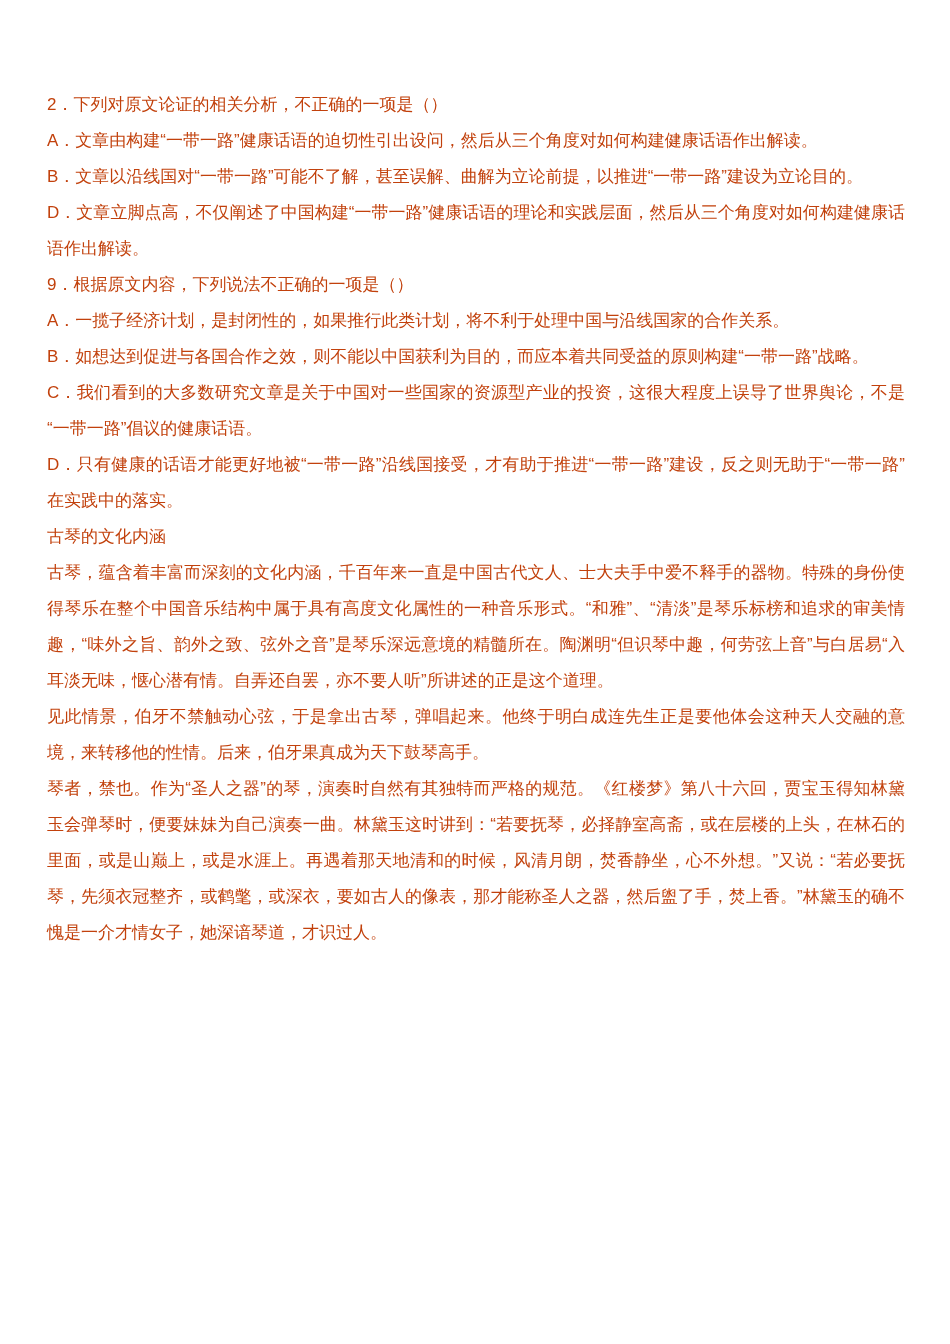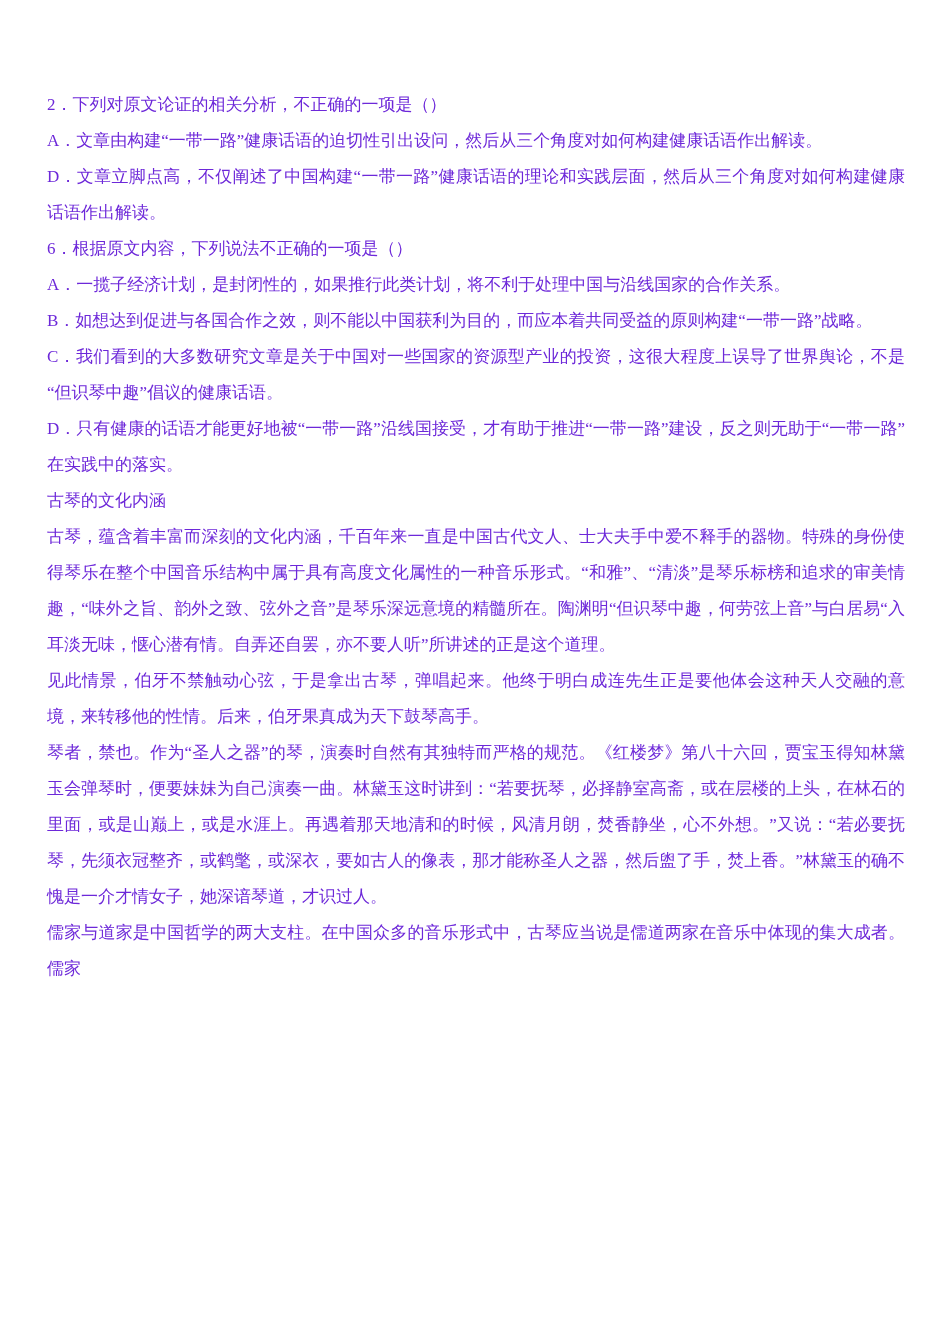--- a/index.html
+++ b/index.html
@@ -12,48 +12,48 @@
     width: 950px;
     height: 1344px;
     background: #ffffff;
     overflow: hidden;
   }
   .content {
     position: absolute;
     left: 47px;
     top: 87px;
     width: 858px;
-    font-family: Liberation Serif, serif;
+    font-family: Liberation Sans, sans-serif;
     font-size: 17px;
     line-height: 36px;
-    color: #6d28d9;
+    color: #c2410c;
     text-align: justify;
     text-justify: inter-ideograph;
   }
   .content p {
     margin: 0;
     padding: 0;
   }
 </style>
 </head>
 <body>
 
 <div class="page">
   <div class="content">
 
     <p>2．下列对原文论证的相关分析，不正确的一项是（）</p>
     <p>A．文章由构建“一带一路”健康话语的迫切性引出设问，然后从三个角度对如何构建健康话语作出解读。</p>
+    <p>B．文章以沿线国对“一带一路”可能不了解，甚至误解、曲解为立论前提，以推进“一带一路”建设为立论目的。</p>
     <p>D．文章立脚点高，不仅阐述了中国构建“一带一路”健康话语的理论和实践层面，然后从三个角度对如何构建健康话语作出解读。</p>
 
-    <p>6．根据原文内容，下列说法不正确的一项是（）</p>
+    <p>9．根据原文内容，下列说法不正确的一项是（）</p>
     <p>A．一揽子经济计划，是封闭性的，如果推行此类计划，将不利于处理中国与沿线国家的合作关系。</p>
     <p>B．如想达到促进与各国合作之效，则不能以中国获利为目的，而应本着共同受益的原则构建“一带一路”战略。</p>
-    <p>C．我们看到的大多数研究文章是关于中国对一些国家的资源型产业的投资，这很大程度上误导了世界舆论，不是“但识琴中趣”倡议的健康话语。</p>
+    <p>C．我们看到的大多数研究文章是关于中国对一些国家的资源型产业的投资，这很大程度上误导了世界舆论，不是“一带一路”倡议的健康话语。</p>
     <p>D．只有健康的话语才能更好地被“一带一路”沿线国接受，才有助于推进“一带一路”建设，反之则无助于“一带一路”在实践中的落实。</p>
 
     <p>古琴的文化内涵</p>
     <p>古琴，蕴含着丰富而深刻的文化内涵，千百年来一直是中国古代文人、士大夫手中爱不释手的器物。特殊的身份使得琴乐在整个中国音乐结构中属于具有高度文化属性的一种音乐形式。“和雅”、“清淡”是琴乐标榜和追求的审美情趣，“味外之旨、韵外之致、弦外之音”是琴乐深远意境的精髓所在。陶渊明“但识琴中趣，何劳弦上音”与白居易“入耳淡无味，惬心潜有情。自弄还自罢，亦不要人听”所讲述的正是这个道理。</p>
     <p>见此情景，伯牙不禁触动心弦，于是拿出古琴，弹唱起来。他终于明白成连先生正是要他体会这种天人交融的意境，来转移他的性情。后来，伯牙果真成为天下鼓琴高手。</p>
     <p>琴者，禁也。作为“圣人之器”的琴，演奏时自然有其独特而严格的规范。《红楼梦》第八十六回，贾宝玉得知林黛玉会弹琴时，便要妹妹为自己演奏一曲。林黛玉这时讲到：“若要抚琴，必择静室高斋，或在层楼的上头，在林石的里面，或是山巅上，或是水涯上。再遇着那天地清和的时候，风清月朗，焚香静坐，心不外想。”又说：“若必要抚琴，先须衣冠整齐，或鹤氅，或深衣，要如古人的像表，那才能称圣人之器，然后盥了手，焚上香。”林黛玉的确不愧是一介才情女子，她深谙琴道，才识过人。</p>
-    <p>儒家与道家是中国哲学的两大支柱。在中国众多的音乐形式中，古琴应当说是儒道两家在音乐中体现的集大成者。儒家</p>
 
   </div>
 </div>
 
 </body></html>

